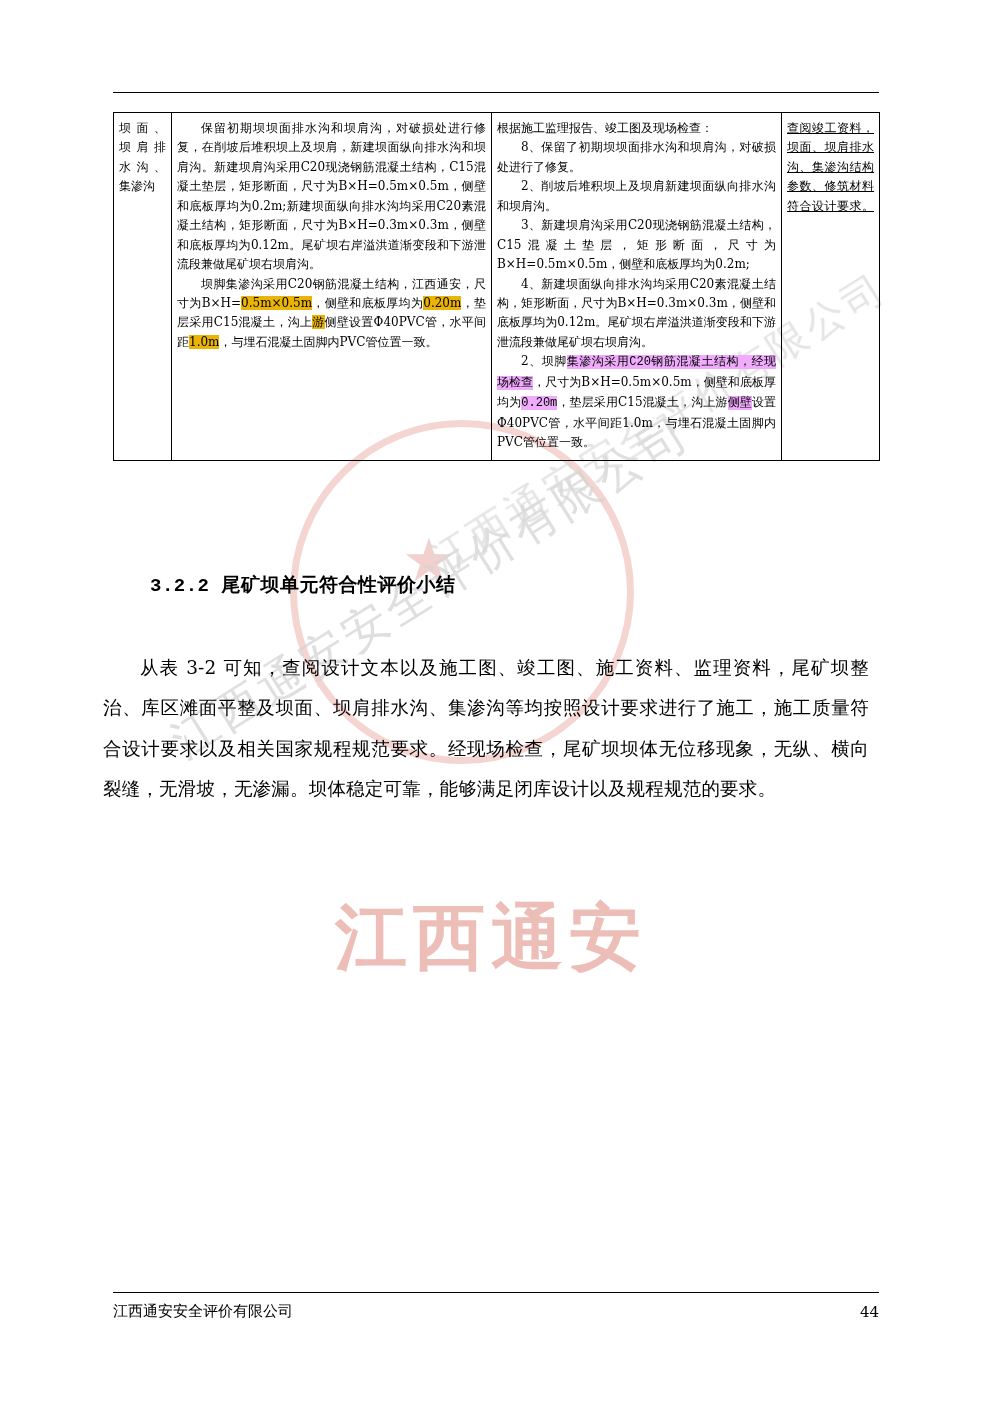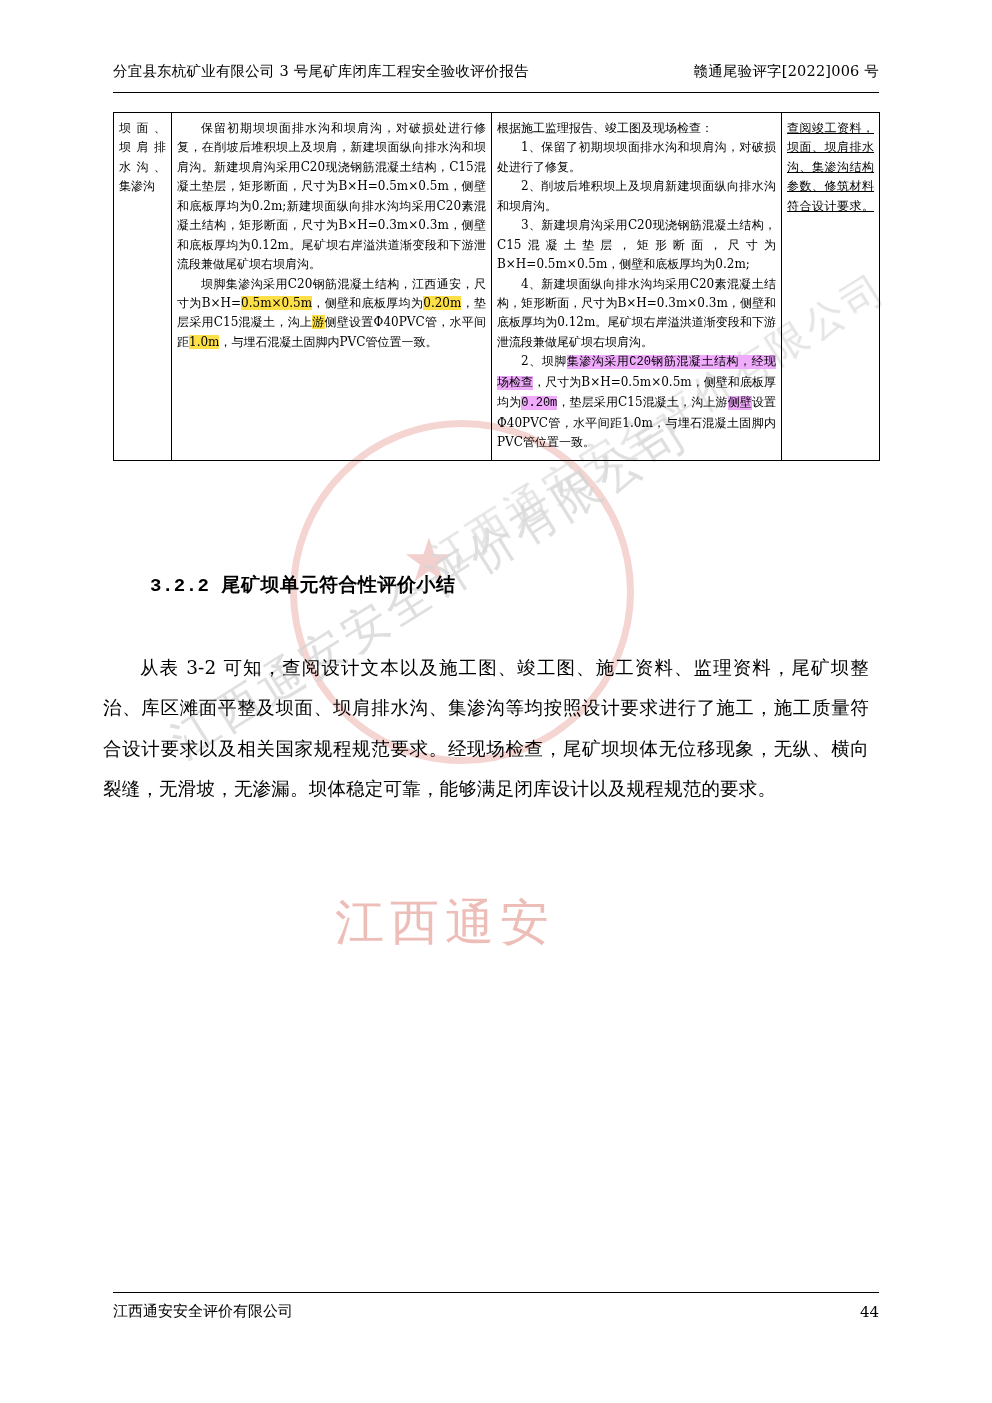--- a/index.html
+++ b/index.html
@@ -65,21 +65,21 @@
   .col-b { width: 320px; }
   .col-c { width: 290px; }
   .col-d { width: 98px; }
 
   .cell-a {
     text-align: center;
     line-height: 1.62;
     font-size: 13.4px;
   }
   .indent { text-indent: 2em; display: block; }
-  .hl-a { background: #fde047; margin-top: 48px; }
+  .hl-a { background: #eab308; margin-top: 48px; }
   .hl-b { background: #f0abfc; font-family: Liberation Mono, monospace; }
   .cell-d {
     text-align: justify;
     text-align-last: justify;
     font-size: 13.4px;
     line-height: 1.72;
     padding-top: 70px;
     text-decoration: underline;
   }
 
@@ -153,22 +153,22 @@
     font-size: 60px;
     color: #e9a9a2;
     opacity: 0.6;
     line-height: 1;
   }
   .wm-text-big {
     position: absolute;
     left: 165px;
     top: 470px;
     font-family: "DejaVu Sans", "Liberation Sans", sans-serif;
-    font-weight: normal;
-    font-size: 49px;
+    font-weight: bold;
+    font-size: 72px;
     color: #e7a49d;
     opacity: 0.8;
     letter-spacing: 6px;
     white-space: nowrap;
   }
   .wm-diag {
     position: absolute;
     left: -10px;
     top: 300px;
     font-family: "DejaVu Sans", "Liberation Sans", sans-serif;
@@ -200,43 +200,39 @@
 <div class="page">
 
   <div class="wm">
     <div class="wm-ring"></div>
     <div class="wm-star">★</div>
     <div class="wm-text-big">江西通安</div>
     <div class="wm-diag">江西通安安全评价有限公司</div>
     <div class="wm-diag2">江西通安安全评价有限公司</div>
   </div>
 
-  <div class="header">
-    <span>分宜县东杭矿业有限公司 3 号尾矿库闭库工程安全验收评价报告</span>
-    <span>赣通尾验评字[2022]006 号</span>
-  </div>
   <div class="header-rule"></div>
 
   <table class="tbl">
     <colgroup>
       <col class="col-a">
         <col class="col-b">
         <col class="col-c">
         <col class="col-d">
     </colgroup>
     <tbody>
       <tr>
         <td class="cell-a">坝面、坝肩排水沟、集渗沟</td>
         <td>
           <span class="indent">保留初期坝坝面排水沟和坝肩沟，对破损处进行修复，在削坡后堆积坝上及坝肩，新建坝面纵向排水沟和坝肩沟。新建坝肩沟采用C20现浇钢筋混凝土结构，C15混凝土垫层，矩形断面，尺寸为B×H=0.5m×0.5m，侧壁和底板厚均为0.2m;新建坝面纵向排水沟均采用C20素混凝土结构，矩形断面，尺寸为B×H=0.3m×0.3m，侧壁和底板厚均为0.12m。尾矿坝右岸溢洪道渐变段和下游泄流段兼做尾矿坝右坝肩沟。</span>
           <span class="indent"><span>坝脚集渗沟采用C20钢筋混凝土结构，江西通安，尺寸为B×H=</span><span class="hl-a">0.5m×0.5m</span><span>，侧壁和底板厚均为</span><span class="hl-a">0.20m</span><span>，垫层采用C15混凝土，沟上</span><span class="hl-a">游</span><span>侧壁设置Φ40PVC管，水平间距</span><span class="hl-a">1.0m</span><span>，与埋石混凝土固脚内PVC管位置一致。</span></span>
         </td>
         <td>
           <span>根据施工监理报告、竣工图及现场检查：</span>
-          <span class="indent">1、保留了初期坝坝面排水沟和坝肩沟，对破损处进行了修复。</span>
+          <span class="indent">8、保留了初期坝坝面排水沟和坝肩沟，对破损处进行了修复。</span>
           <span class="indent">2、削坡后堆积坝上及坝肩新建坝面纵向排水沟和坝肩沟。</span>
           <span class="indent">3、新建坝肩沟采用C20现浇钢筋混凝土结构，C15混凝土垫层，矩形断面，尺寸为B×H=0.5m×0.5m，侧壁和底板厚均为0.2m;</span>
           <span class="indent">4、新建坝面纵向排水沟均采用C20素混凝土结构，矩形断面，尺寸为B×H=0.3m×0.3m，侧壁和底板厚均为0.12m。尾矿坝右岸溢洪道渐变段和下游泄流段兼做尾矿坝右坝肩沟。</span>
           <span class="indent"><span>2、坝脚</span><span class="hl-b">集渗沟采用C20钢筋混凝土结构，</span><span class="hl-b">经现场检查</span><span>，尺寸为B×H=0.5m×0.5m，侧壁和底板厚均为</span><span class="hl-b">0.20m</span><span>，垫层采用C15混凝土，沟上游</span><span class="hl-b">侧壁</span><span>设置Φ40PVC管，水平间距1.0m，与埋石混凝土固脚内PVC管位置一致。</span></span>
         </td>
         <td class="cell-d">查阅竣工资料，坝面、坝肩排水沟、集渗沟结构参数、修筑材料符合设计要求。</td>
       </tr>
     </tbody>
   </table>
 

